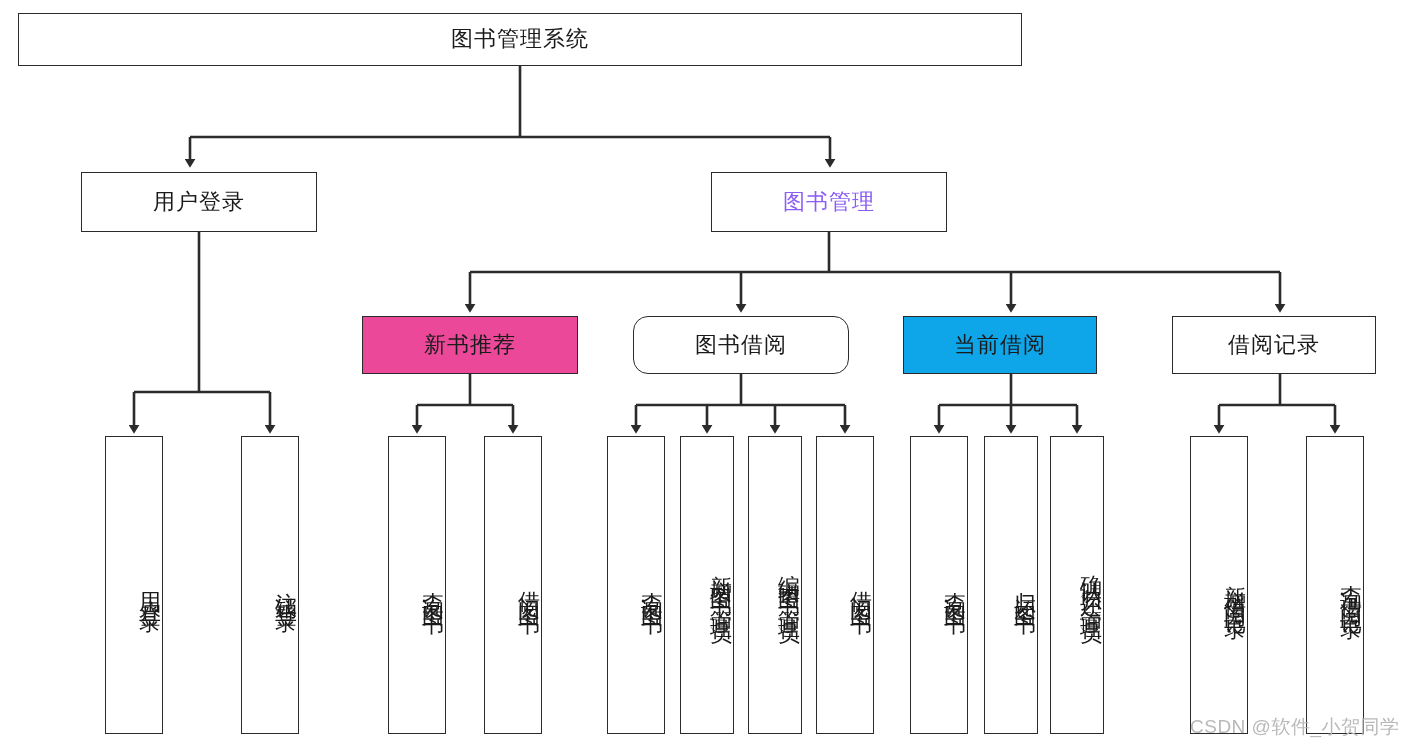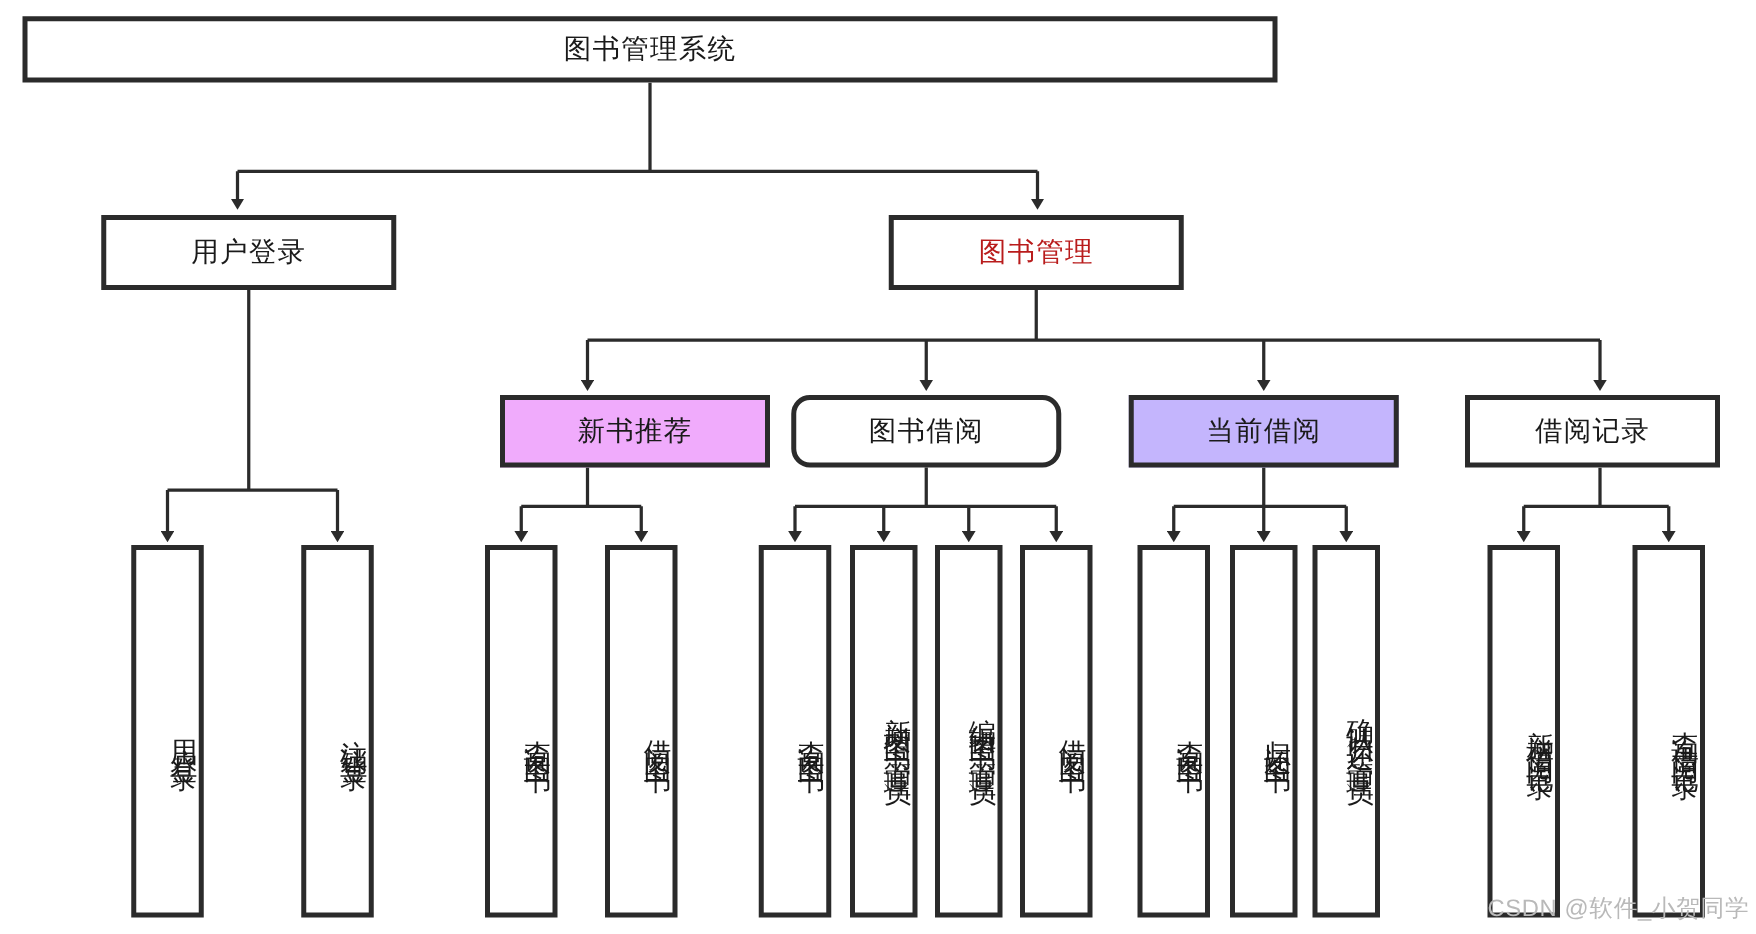--- a/index.html
+++ b/index.html
@@ -23,21 +23,21 @@
     left: 0;
     top: 0;
     width: 1405px;
     height: 747px;
     pointer-events: none;
   }
   .node {
     position: absolute;
     box-sizing: border-box;
     background: #ffffff;
-    border: 4px solid #ef4444;
+    border: 1px solid #ef4444;
     display: flex;
     align-items: center;
     justify-content: center;
     color: #1a1a1a;
   }
   .node-h {
     font-size: 22px;
     letter-spacing: 1px;
     line-height: 1.2;
   }
@@ -120,31 +120,31 @@
     </g>
   </svg>
 
   <div class="node node-h" style="left: 18px; top: 13px; width: 1004px; height: 53px; border-color: rgb(43, 43, 43); background: rgb(255, 255, 255); color: rgb(26, 26, 26);">
     <span>图书管理系统</span>
   </div>
 
   <div class="node node-h" style="left: 81px; top: 172px; width: 236px; height: 60px; border-color: rgb(43, 43, 43); background: rgb(255, 255, 255); color: rgb(26, 26, 26);">
     <span>用户登录</span>
   </div>
-  <div class="node node-h" style="left: 711px; top: 172px; width: 236px; height: 60px; border-color: rgb(43, 43, 43); background: rgb(255, 255, 255); color: #b91c1c;">
+  <div class="node node-h" style="left: 711px; top: 172px; width: 236px; height: 60px; border-color: rgb(43, 43, 43); background: rgb(255, 255, 255); color: #8b5cf6;">
     <span>图书管理</span>
   </div>
 
-  <div class="node node-h" style="left: 362px; top: 316px; width: 216px; height: 58px; border-color: rgb(43, 43, 43); background: #f0abfc; color: rgb(26, 26, 26); margin-left: 38px;">
+  <div class="node node-h" style="left: 362px; top: 316px; width: 216px; height: 58px; border-color: rgb(43, 43, 43); background: #ec4899; color: rgb(26, 26, 26);">
     <span>新书推荐</span>
   </div>
   <div class="node node-h" style="left: 633px; top: 316px; width: 216px; height: 58px; border-color: rgb(43, 43, 43); background: rgb(255, 255, 255); color: rgb(26, 26, 26); border-radius: 15px;">
     <span>图书借阅</span>
   </div>
-  <div class="node node-h" style="left: 903px; top: 316px; width: 216px; height: 58px; border-color: rgb(43, 43, 43); background: #c4b5fd; color: rgb(26, 26, 26);">
+  <div class="node node-h" style="left: 903px; top: 316px; width: 194px; height: 58px; border-color: rgb(43, 43, 43); background: #0ea5e9; color: rgb(26, 26, 26);">
     <span>当前借阅</span>
   </div>
   <div class="node node-h" style="left: 1172px; top: 316px; width: 204px; height: 58px; border-color: rgb(43, 43, 43); background: rgb(255, 255, 255); color: rgb(26, 26, 26);">
     <span>借阅记录</span>
   </div>
 
   <div class="node node-v" style="left: 105px; top: 436px; width: 58px; height: 298px; border-color: rgb(43, 43, 43); background: rgb(255, 255, 255); color: rgb(26, 26, 26);">
     <span class="vlabel">用户登录</span>
   </div>
   <div class="node node-v" style="left: 241px; top: 436px; width: 58px; height: 298px; border-color: rgb(43, 43, 43); background: rgb(255, 255, 255); color: rgb(26, 26, 26);">

